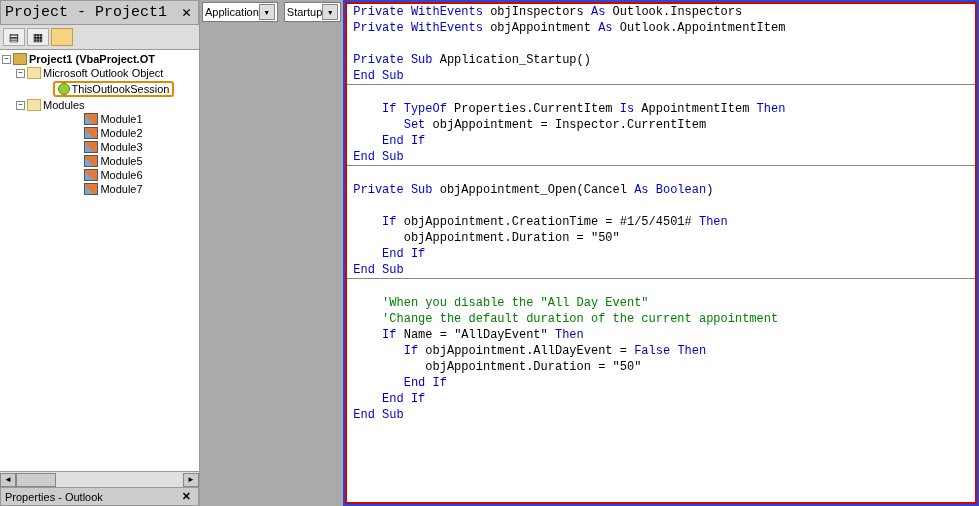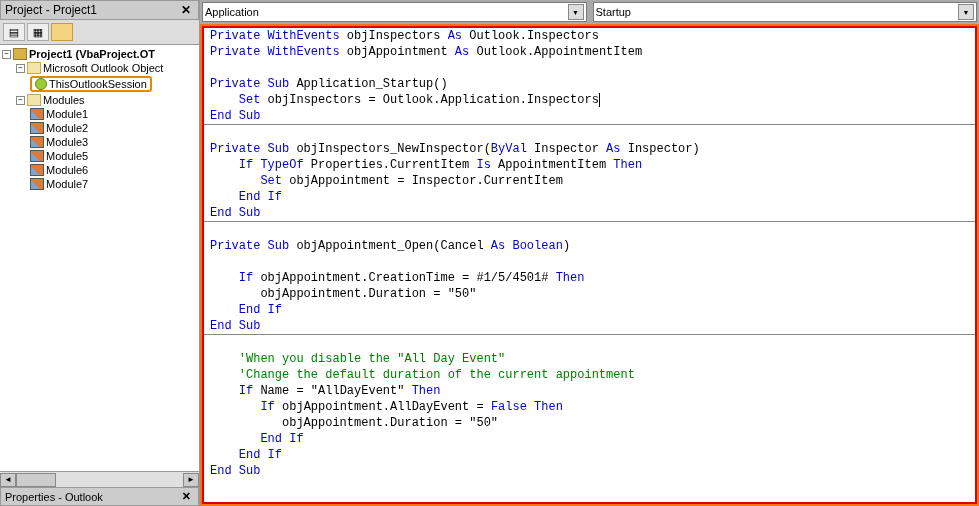--- a/index.html
+++ b/index.html
@@ -1,44 +1,44 @@
 <!DOCTYPE html>
 <html><head>
 <meta charset="utf-8">
 <style>
 * { box-sizing: border-box; margin: 0; padding: 0; }
 body { font-family: "Segoe UI", Tahoma, sans-serif; font-size: 11px; background: #e8e8e8; width: 979px; height: 506px; overflow: hidden; display: flex; }
 
 .left-panel { width: 200px; display: flex; flex-direction: column; border-right: 1px solid #999; }
-.panel-title { background: #ccc; border: 1px solid #999; padding: 2px 4px; display: flex; justify-content: space-between; align-items: center; font-size: 12px; }
+.panel-title { background: #ccc; border: 1px solid #999; padding: 2px 4px; display: flex; justify-content: space-between; align-items: center; font-size: 15px; font-family: Liberation Mono, monospace; }
 .close-x { font-weight: bold; cursor: pointer; padding: 0 3px; }
 .toolbar { background: #ddd; padding: 3px; display: flex; gap: 2px; border-bottom: 1px solid #999; }
 .tool-btn { width: 22px; height: 18px; background: #eee; border: 1px solid #aaa; display: inline-flex; align-items: center; justify-content: center; font-size: 11px; cursor: pointer; }
 .folder-icon { background: #f4d483; border: 1px solid #c89b3c; width: 22px; height: 18px; }
 
 .tree { background: #fff; flex: 1; overflow: auto; padding: 2px; font-size: 11px; }
 .tree-node { white-space: nowrap; padding: 1px 0; display: flex; align-items: center; gap: 2px; }
 .tree-indent1 { padding-left: 14px; }
-.tree-indent2 { padding-left: 28px; }
+.tree-indent2 { padding-left: 28px; justify-content: center; }
 .exp { width: 9px; height: 9px; border: 1px solid #888; display: inline-flex; align-items: center; justify-content: center; font-size: 8px; line-height: 1; background: #fff; }
 .tree-icon { width: 14px; height: 12px; display: inline-block; }
 .icon-vba { background: #d9b04a; border: 1px solid #9a7a2e; }
 .icon-folder { background: #f4e4aa; border: 1px solid #c9a94a; }
 .icon-session { background: #9acd32; border: 1px solid #5a8a1a; border-radius: 50%; width: 12px; height: 12px; }
 .icon-module { background: linear-gradient(45deg,#7aa3d6 40%,#e07a3a 40%); border: 1px solid #555; }
 .highlighted { border: 2px solid #e08a00; border-radius: 3px; padding: 0 3px; display: inline-flex; align-items: center; gap: 2px; }
 
 .scrollbar-h { height: 16px; background: #e0e0e0; border-top: 1px solid #999; display: flex; align-items: center; }
 .sb-btn { width: 16px; height: 14px; background: #ccc; border: 1px solid #888; font-size: 8px; display: flex; align-items: center; justify-content: center; }
 .sb-track { flex: 1; height: 14px; position: relative; }
 .sb-thumb { position: absolute; left: 0; width: 40px; height: 14px; background: #ccc; border: 1px solid #888; }
 
 .properties-title { background: #ccc; border: 1px solid #999; padding: 2px 4px; display: flex; justify-content: space-between; align-items: center; }
 
-.right-panel { flex: 1; display: flex; flex-direction: column; background: #f97316; }
+.right-panel { flex: 1; display: flex; flex-direction: row; background: #1d4ed8; }
 .dropdowns { display: flex; padding: 2px; gap: 6px; background: #aaa; }
 .dd { flex: 1; display: flex; }
 .dd select, .dd-box { width: 100%; background: #fff; border: 1px solid #7a7a7a; font-size: 11px; padding: 1px 2px; height: 20px; }
 .dd-box { display: flex; align-items: center; justify-content: space-between; }
 .dd-arrow { background: #ddd; border: 1px solid #888; width: 16px; height: 16px; display: flex; align-items: center; justify-content: center; font-size: 7px; }
 
 .code-area { flex: 1; background: #fff; margin: 2px; border: 2px solid #d00; overflow: auto; font-family: Consolas, "Courier New", monospace; font-size: 12px; line-height: 16px; }
 .code-line { white-space: pre; padding: 0 6px; }
 .section-sep { border-top: 1px solid #888; height: 0; }
 .kw { color: #0000cd; }
@@ -131,25 +131,23 @@
           <span>Startup</span>
           <span class="dd-arrow">▼</span>
         </div>
       </div>
   </div>
   <div class="code-area">
 <div class="code-line"><span class="kw">Private</span><span class="kw"> WithEvents</span><span> objInspectors </span><span class="kw">As</span><span> Outlook.Inspectors</span></div>
 <div class="code-line"><span class="kw">Private</span><span class="kw"> WithEvents</span><span> objAppointment </span><span class="kw">As</span><span> Outlook.AppointmentItem</span></div>
 <div class="code-line"> </div>
 <div class="code-line"><span class="kw">Private Sub</span><span> Application_Startup()</span></div>
-<div class="code-line"><span>    </span><span class="kw">Set</span><span> objInspectors = Outlook.Application.Inspectors</span><span class="cursor"></span></div>
 <div class="code-line"><span class="kw">End Sub</span></div>
 <div class="section-sep"></div>
 <div class="code-line"> </div>
-<div class="code-line"><span class="kw">Private Sub</span><span> objInspectors_NewInspector(</span><span class="kw">ByVal</span><span> Inspector </span><span class="kw">As</span><span> Inspector)</span></div>
 <div class="code-line"><span>    </span><span class="kw">If TypeOf</span><span> Properties.CurrentItem </span><span class="kw">Is</span><span> AppointmentItem </span><span class="kw">Then</span></div>
 <div class="code-line"><span>       </span><span class="kw">Set</span><span> objAppointment = Inspector.CurrentItem</span></div>
 <div class="code-line"><span>    </span><span class="kw">End If</span></div>
 <div class="code-line"><span class="kw">End Sub</span></div>
 <div class="section-sep"></div>
 <div class="code-line"> </div>
 <div class="code-line"><span class="kw">Private Sub</span><span> objAppointment_Open(Cancel </span><span class="kw">As Boolean</span><span>)</span></div>
 <div class="code-line"><span>    </span></div>
 <div class="code-line"><span>    </span><span class="kw">If</span><span> objAppointment.CreationTime = #1/5/4501# </span><span class="kw">Then</span></div>
 <div class="code-line"><span>       objAppointment.Duration = "50"</span></div>

